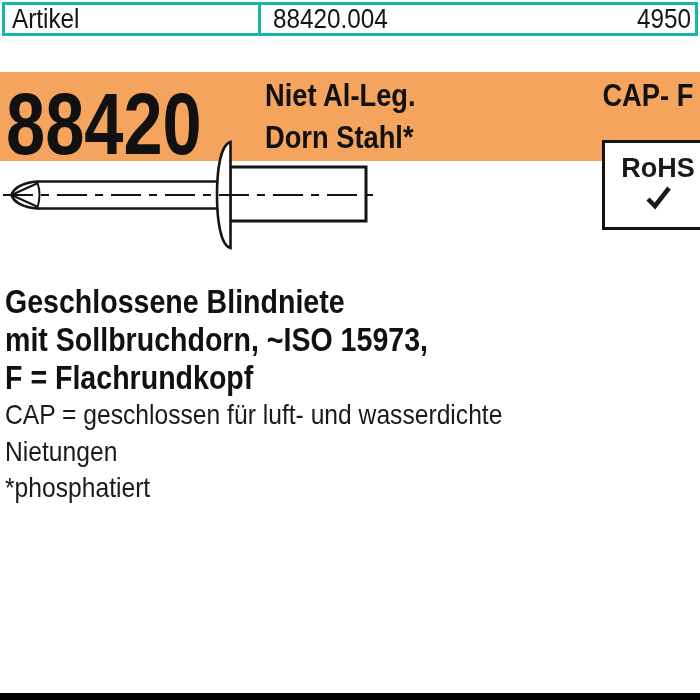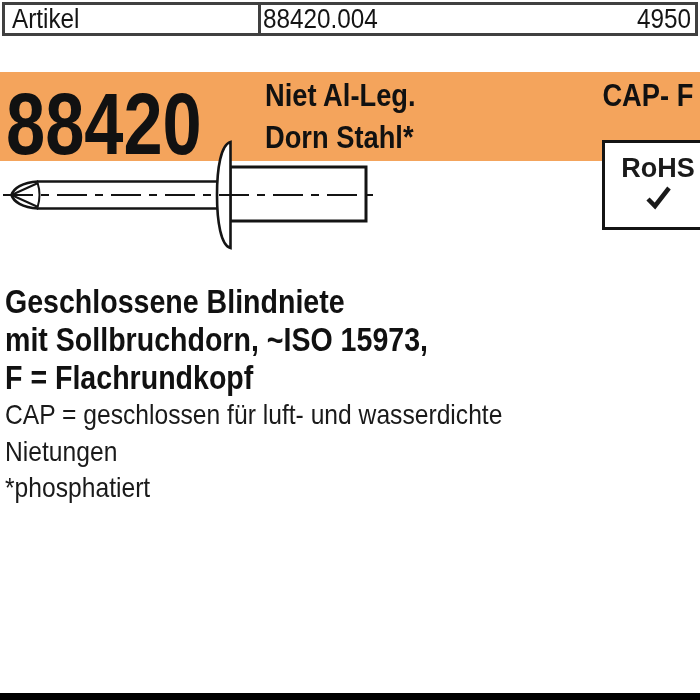--- a/index.html
+++ b/index.html
@@ -10,26 +10,26 @@
     background:#ffffff;
     font-family:"Liberation Sans", sans-serif;
     color:#141414;
     overflow:hidden;
   }
   .cond { display:inline-block; transform:scaleX(0.9); transform-origin:0 50%; white-space:nowrap; }
 
   
   .hdr-box {
     position:absolute; top:2px; height:34px;
-    border:3px solid #404040; background:#fff;
+    border:3px solid #14b8a6; background:#fff;
     display:flex; align-items:center;
     font-size:27px; line-height:28px;
   }
   #hdr-box-artikel { left:2px;  width:259px; padding-left:7px; }
-  #hdr-box-number  { left:258px; width:440px; padding-left:2px; }
+  #hdr-box-number  { left:258px; width:440px; padding-left:12px; }
   #hdr-page { position:absolute; right:4px; top:0; height:28px; line-height:28px;
               transform-origin:100% 50%; }
 
   
   #band {
     position:absolute; left:0; top:36px; width:700px; height:89px;
     background:#F4A45C;
     margin-top:36px;
   }
   #band-number {

